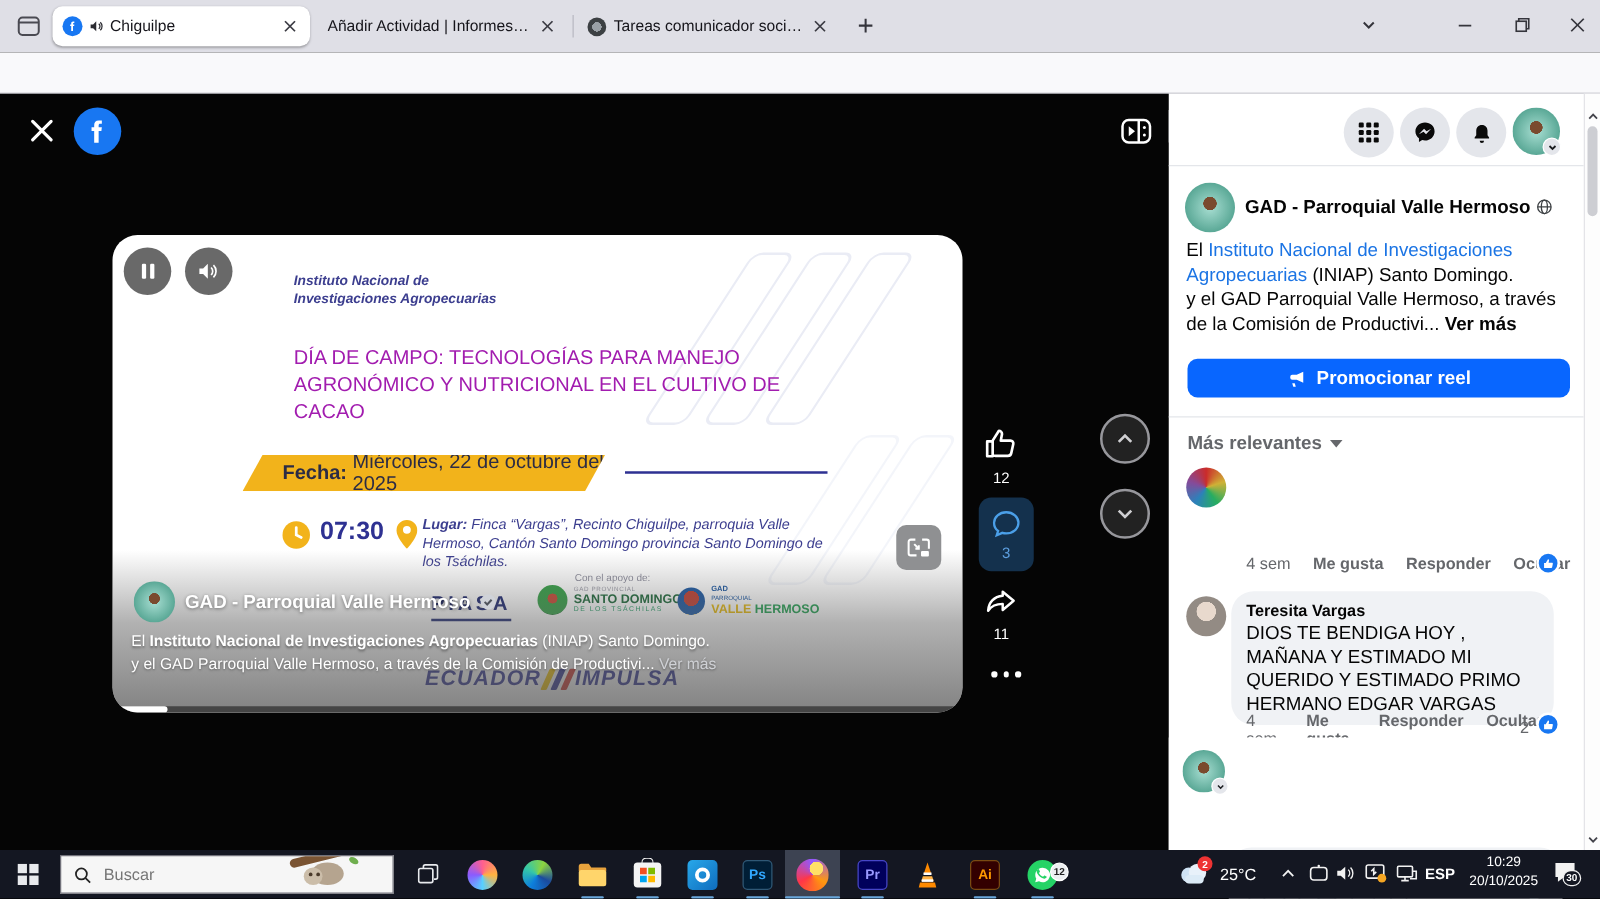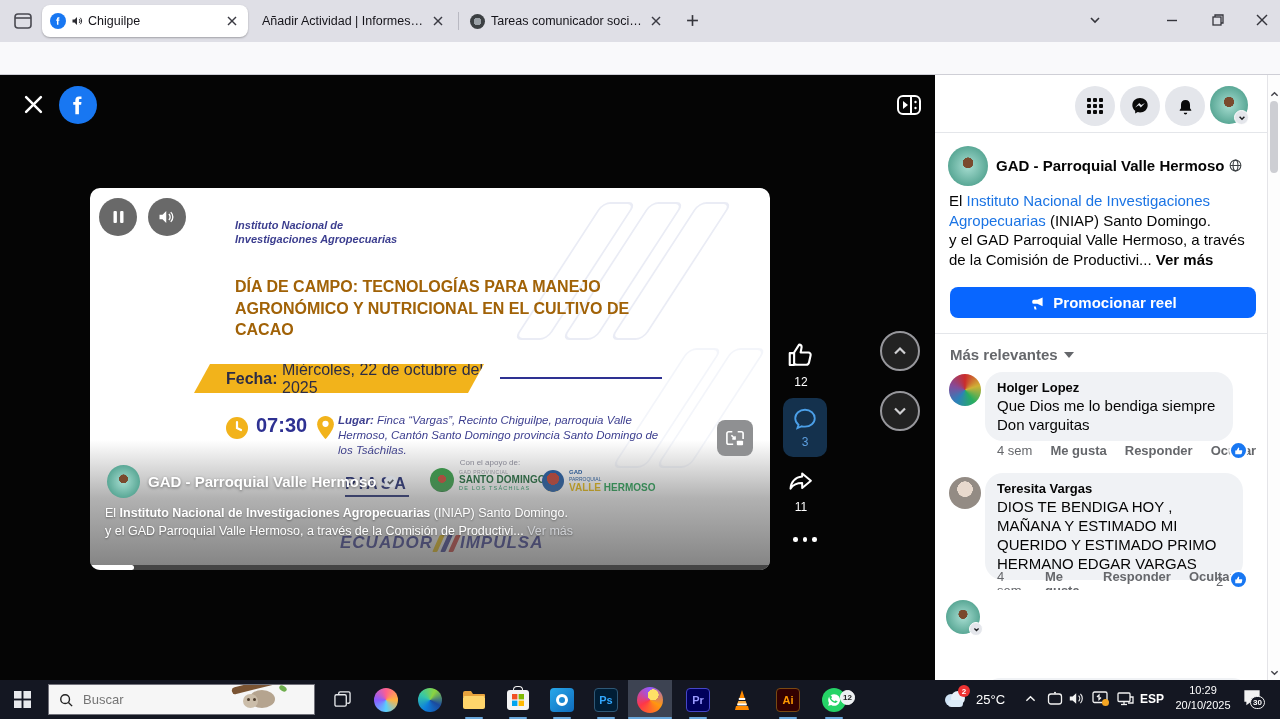--- a/index.html
+++ b/index.html
@@ -20,24 +20,24 @@
 .navico{position:absolute;top:48px;color:#5b5b66}
 #urlbar{position:absolute;left:214px;top:46px;width:850px;height:26px;background:#eff0f4;border-radius:6px;display:flex;align-items:center;padding:0 8px;color:#5b5b66}
 #urltext{font-size:13px;margin-left:8px;flex:1;white-space:nowrap;overflow:hidden}
 #urltext .dom{color:#15141a}
 #urltext .pth{color:#73737e}
 .uico{margin:0 5px;flex:0 0 auto;display:flex}
 #sbadge{position:absolute;left:1180px;top:48px;width:20px;height:20px;border-radius:50%;background:#5f6368;color:#fff;font-size:11px;font-weight:bold;display:flex;align-items:center;justify-content:center}
 
 
 #stage{position:absolute;left:0;top:75px;width:935px;height:605px;background:#050505}
-#card{position:absolute;left:90px;top:113px;width:680px;height:382px;background:#fff;border-radius:10px;overflow:hidden}
+#card{position:absolute;left:90px;top:113px;width:680px;height:382px;background:#fff;border-radius:20px;overflow:hidden}
 .ctl{position:absolute;width:38px;height:38px;border-radius:50%;background:rgba(84,84,84,.88);display:flex;align-items:center;justify-content:center;color:#fff}
 .slash{position:absolute;width:34px;height:138px;border:2px solid #eaecf5;border-radius:8px;transform:skewX(-33deg)}
-#ptitle{position:absolute;left:145px;top:88px;width:396px;font-size:16px;line-height:21.5px;font-weight:bold;color:#a16207}
+#ptitle{position:absolute;left:145px;top:88px;width:396px;font-size:16px;line-height:21.5px;font-weight:normal;color:#a21caf}
 #org{position:absolute;left:145px;top:30px;font-size:11px;line-height:14px;font-style:italic;font-weight:bold;color:#3c3e8f}
 #banner{position:absolute;left:104px;top:176px;width:290px;height:29px;background:#f2b31b;clip-path:polygon(16px 0,100% 0,calc(100% - 16px) 100%,0 100%);display:flex;align-items:center;font-size:16px;color:#2c2c45;padding-left:32px}
 #bline{position:absolute;left:410px;top:189px;width:162px;height:2px;background:#2e3192}
 #ptime{position:absolute;left:166px;top:226px;font-size:20px;font-weight:bold;color:#2e3192}
 #lugar{position:absolute;left:248px;top:225px;width:334px;font-size:11.5px;line-height:15px;font-style:italic;color:#3c3e8f}
 #apoyo{position:absolute;left:330px;top:270px;width:140px;text-align:center;font-size:8px;color:#8d8d9c}
 #piasa{position:absolute;left:255px;top:287px;font-size:16px;font-weight:bold;letter-spacing:3px;color:#16216e;border-bottom:2px solid #16216e;padding-bottom:2px}
 .lgrow{position:absolute;display:flex;align-items:center;gap:5px}
 .sdcirc{width:24px;height:24px;border-radius:50%;background:radial-gradient(circle at 50% 45%,#c9442e 0 22%,#2f9e41 23% 70%,#1c7a2e 71%)}
 .vhcirc{width:22px;height:22px;border-radius:50%;background:radial-gradient(circle at 50% 40%,#c0392b 0 35%,#1553a0 36% 75%,#e8c54b 76%)}
@@ -463,24 +463,20 @@
         </svg>
       <span>Promocionar reel</span>
     </div>
     <div class="divider" style="top:258px"></div>
     <div id="sort">
       <span>Más relevantes</span>
         <span class="caret"></span>
     </div>
 
     <div class="avatar av-h abs" style="left:14px;top:299px;width:32px;height:32px"></div>
-    <div class="cbubble" style="left:50px;top:297px;max-width:248px">
-      <div class="cname">Holger Lopez</div>
-      <div class="ctext">Que Dios me lo bendiga siempre Don varguitas</div>
-    </div>
     <div class="cmeta" style="left:62px;top:369px">
       <span>4 sem</span>
       <span class="act">Me gusta</span>
       <span class="act">Responder</span>
       <span class="act">Ocultar</span>
     </div>
     <div class="rbadge" style="left:294px;top:366px">
       <svg width="10" height="10" viewBox="0 0 24 24" fill="#fff">
           <path d="M3 10.5h3.5V20H3zM6.5 20V10l4-6.5c1.1 0 2.1.9 2.1 2.1l-.9 4.4h6.4c1.2 0 2 1.1 1.8 2.2l-1.3 5.9c-.2 1.1-1.2 1.9-2.3 1.9H6.5z"></path>
         </svg>

